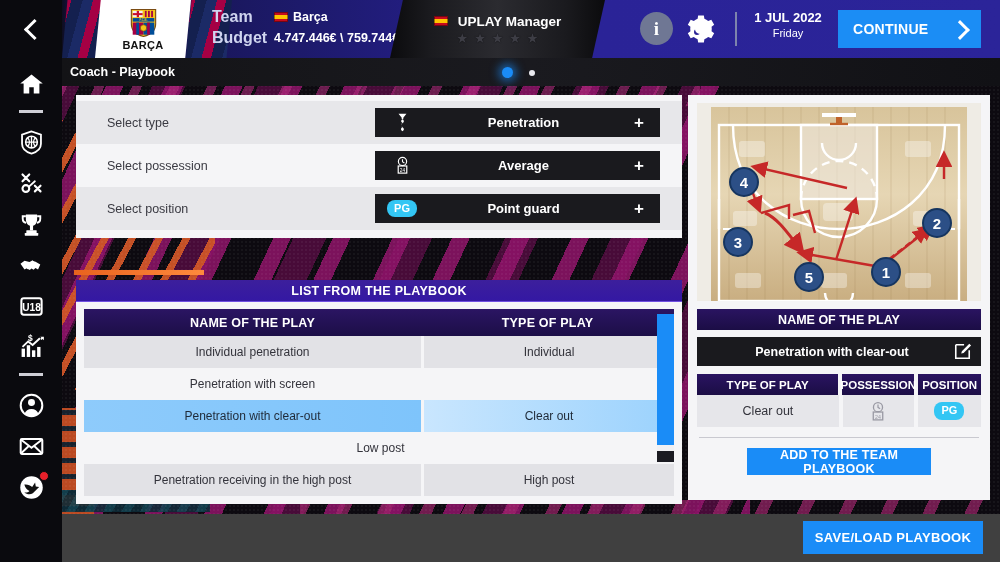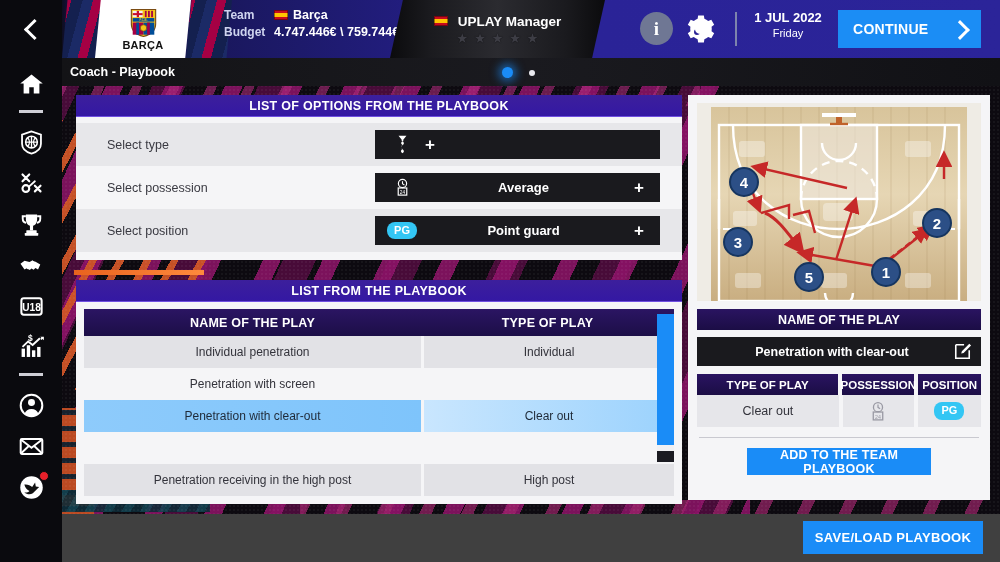--- a/index.html
+++ b/index.html
@@ -95,21 +95,21 @@
       #a50044 0px,#a50044 9px,#14204f 9px,#14204f 20px,#1b2a66 20px,#1b2a66 30px);
   }
   .hdr-slash-l { left: 62px; clip-path: polygon(12% 0,100% 0,88% 100%,0 100%); }
   .hdr-slash-r { left: 186px; clip-path: polygon(12% 0,100% 0,88% 100%,0 100%); }
 
   .info-grid {
     position: absolute; left: 212px; top: 8px;
     display: grid; grid-template-columns: 56px auto;
     row-gap: 3px; column-gap: 6px; align-items: center;
   }
-  .info-lbl { font-size: 12px; font-weight: bold; color: #cfd4ef; margin-left: 12px; }
+  .info-lbl { font-size: 16px; font-weight: bold; color: #cfd4ef; }
   .info-val { font-size: 12.5px; font-weight: bold; color: #fff; display: flex; align-items: center; gap: 5px; }
   .flag { width: 14px; height: 10px; display: inline-block; border: .5px solid rgba(0,0,0,.4);
     background: linear-gradient(#c60b1e 0 25%, #ffc400 25% 75%, #c60b1e 75% 100%); }
 
   .manager-box {
     position: absolute; left: 390px; top: 0; width: 215px; height: 58px;
     background: linear-gradient(90deg,#0b0b0d 0%,#1a1a1e 18%,#2b2b30 50%,#1a1a1e 82%,#0b0b0d 100%);
     clip-path: polygon(6% 0,100% 0,94% 100%,0 100%);
     display: flex; flex-direction: column; align-items: center; justify-content: center; gap: 2px;
   }
@@ -474,32 +474,32 @@
     <div class="sb-item">
       <svg viewBox="0 0 24 24">
         <circle cx="12" cy="12" r="10" fill="#fff"></circle>
         <path fill="#111" d="M5.6 9.4c2.8-.4 5.2.6 7 2.2l2.6-4 .6 3.4 3 .6-5.6 5.6c-2.4 1.4-5.4 1-7.6-.8 2.2.2 3.6-.4 4.6-1.4-2-.6-3.6-2.4-4.6-5.6z"></path>
       </svg>
       <span class="sb-badge"></span>
     </div>
   </div>
 
   <div class="panel-left">
-    <div class="panel-title">LIST OF OPTIONS FROM THE PLAYBOOK</div>
     <div class="opt-body">
 
       <div class="opt-row alt">
         <div class="opt-label">Select type</div>
         <div class="opt-ctl">
           <span class="opt-ctl-icon">
             <svg viewBox="0 0 20 24">
               <path fill="#fff" d="M5 1h10l-4 5v2H9V6L5 1z"></path>
               <path fill="#fff" d="M10 8c2.4 1.6 2.4 3.4 0 5s-2.4 3.4 0 5 2.4 3.4 0 5c-2.6-1.8-2.6-3.6 0-5.4-2.6-1.6-2.6-3.4 0-5-2.4-1.6-2.4-3 0-4.6z"></path>
             </svg>
           </span>
+          <span class="opt-ctl-val">Penetration</span>
           <span class="opt-plus">+</span>
         </div>
       </div>
 
       <div class="opt-row">
         <div class="opt-label">Select possession</div>
         <div class="opt-ctl">
           <span class="opt-ctl-icon">
             <svg viewBox="0 0 20 24">
               <circle cx="10" cy="7" r="5.2" fill="none" stroke="#fff" stroke-width="1.5"></circle>
@@ -541,20 +541,21 @@
         <div class="td td-type">Individual</div>
       </div>
       <div class="tbl-row plain">
         <div class="td td-name">Penetration with screen</div>
       </div>
       <div class="tbl-row sel">
         <div class="td td-name">Penetration with clear-out</div>
         <div class="td td-type">Clear out</div>
       </div>
       <div class="tbl-row plain">
+        <div class="td td-type">Low post</div>
       </div>
       <div class="tbl-row shade">
         <div class="td td-name">Penetration receiving in the high post</div>
         <div class="td td-type">High post</div>
       </div>
 
       <div class="scroll-track">
         <div class="scroll-thumb"></div>
         <div class="scroll-end"></div>
       </div>

